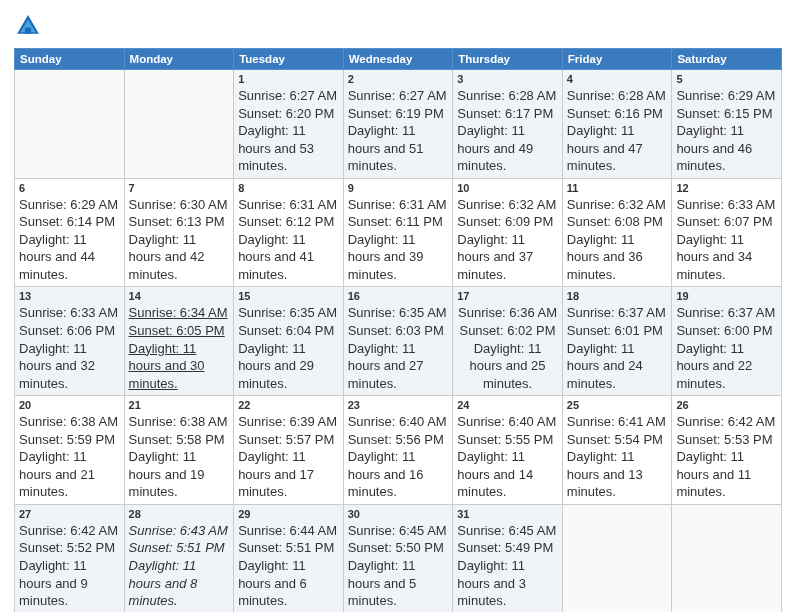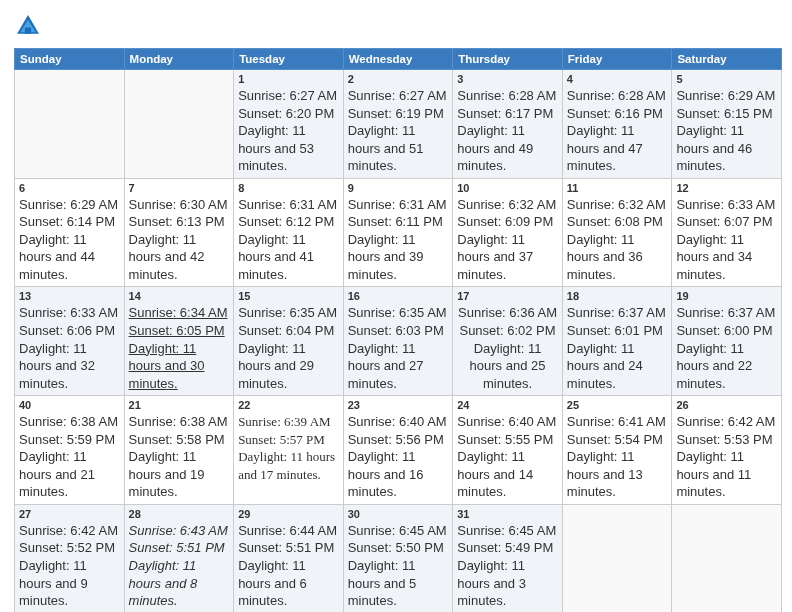--- a/index.html
+++ b/index.html
@@ -247,34 +247,34 @@
           </td>
           <td>
             <span class="day-num">19</span>
             <div class="day-info" style="white-space: pre-line;">Sunrise: 6:37 AM
 Sunset: 6:00 PM
 Daylight: 11 hours and 22 minutes.</div>
           </td>
         </tr>
         <tr>
           <td>
-            <span class="day-num">40</span>
+            <span class="day-num">20</span>
             <div class="day-info" style="white-space: pre-line;">Sunrise: 6:38 AM
 Sunset: 5:59 PM
 Daylight: 11 hours and 21 minutes.</div>
           </td>
           <td>
             <span class="day-num">21</span>
             <div class="day-info" style="white-space: pre-line;">Sunrise: 6:38 AM
 Sunset: 5:58 PM
 Daylight: 11 hours and 19 minutes.</div>
           </td>
           <td>
             <span class="day-num">22</span>
-            <div class="day-info" style="white-space: pre-line; font-family: Liberation Serif, serif;">Sunrise: 6:39 AM
+            <div class="day-info" style="white-space: pre-line;">Sunrise: 6:39 AM
 Sunset: 5:57 PM
 Daylight: 11 hours and 17 minutes.</div>
           </td>
           <td>
             <span class="day-num">23</span>
             <div class="day-info" style="white-space: pre-line;">Sunrise: 6:40 AM
 Sunset: 5:56 PM
 Daylight: 11 hours and 16 minutes.</div>
           </td>
           <td>

